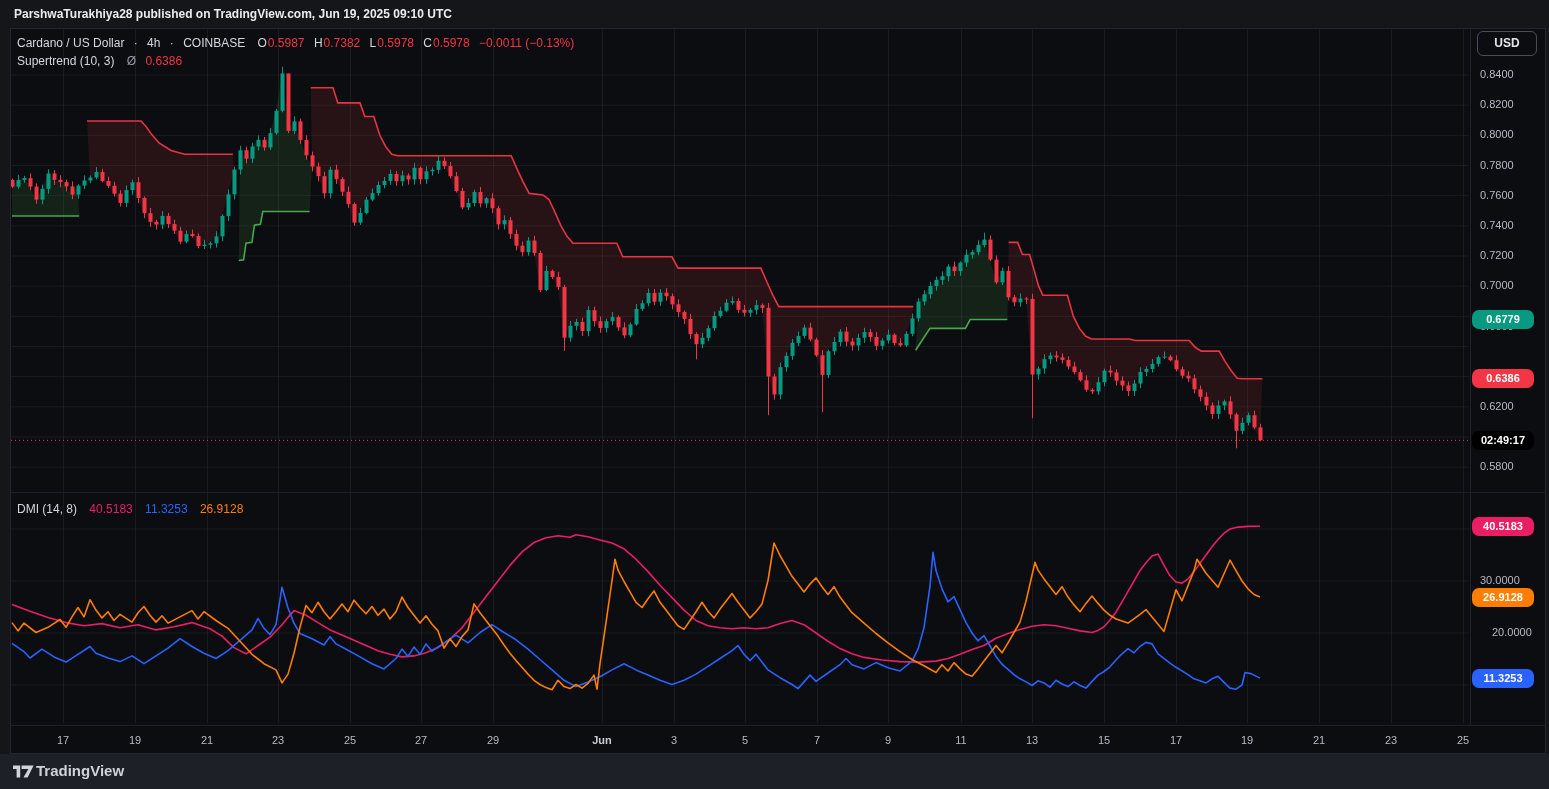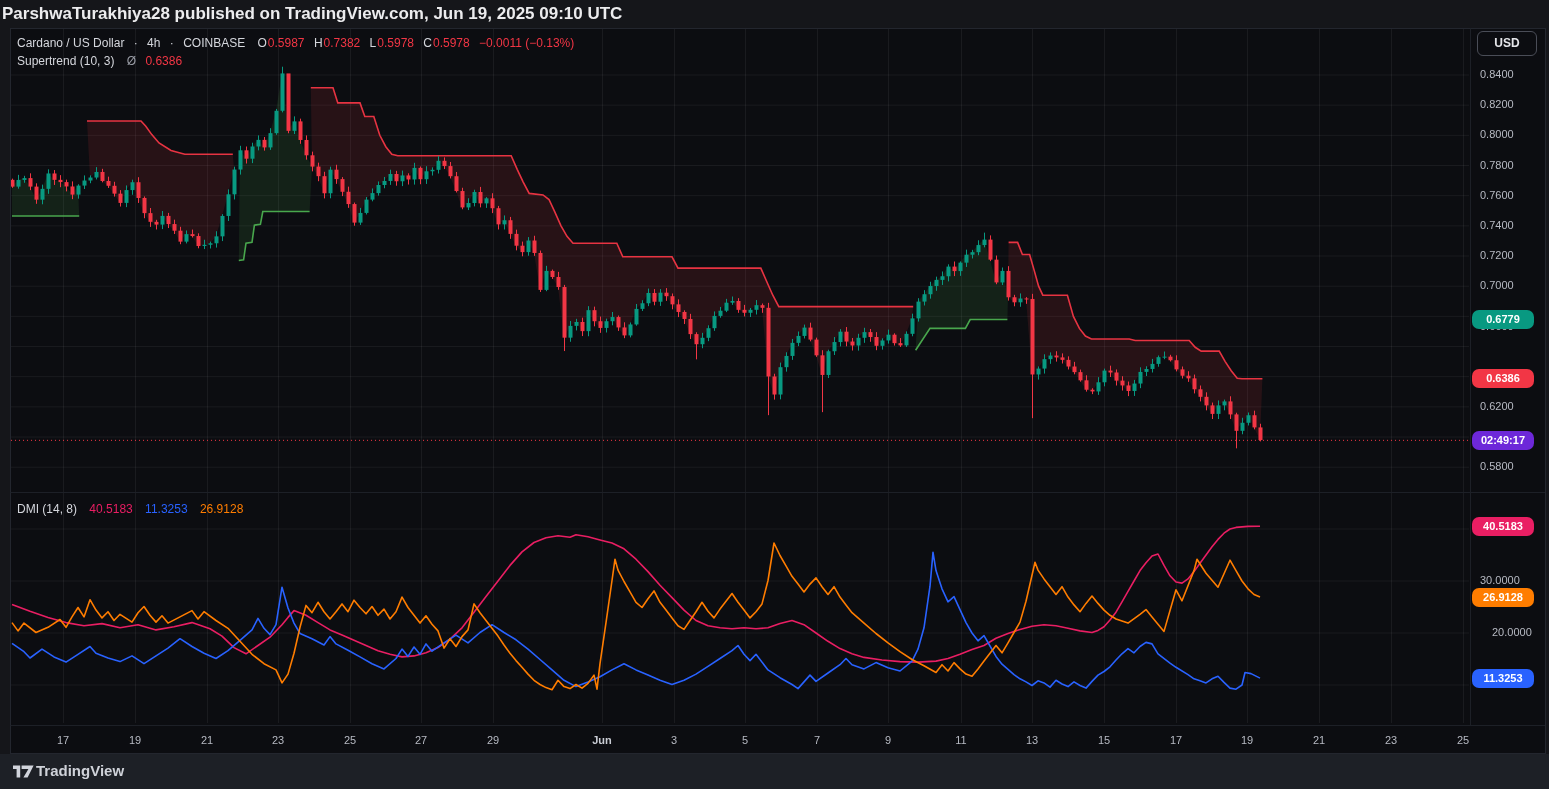--- a/index.html
+++ b/index.html
@@ -1,21 +1,21 @@
 <!DOCTYPE html>
 <html><head>
 <meta charset="utf-8">
 <style>
   html,body{margin:0;padding:0;background:#15161a;}
   #app{position:relative;width:1549px;height:789px;overflow:hidden;background:#15161a;
        font-family:"Liberation Sans","DejaVu Sans",sans-serif;color:#d5d7dd;}
   #chart-bg{position:absolute;left:10px;top:28px;width:1535px;height:726px;background:#0c0d11;}
   #chart-svg{position:absolute;left:0;top:0;}
   #header{position:absolute;left:0;top:0;width:100%;height:28px;line-height:28px;
-          padding-left:2px;font-size:17px;font-weight:700;color:#ececee;box-sizing:border-box;}
+          padding-left:14px;font-size:12px;font-weight:700;color:#ececee;box-sizing:border-box;}
   .legend{position:absolute;left:17px;font-size:12px;white-space:nowrap;z-index:5;}
   .legend span{vertical-align:middle;}
   .lg-gap{margin-left:6px;}
   .lg-gap2{margin-left:9px;}
   .vred{color:#f23645;}
   .vpink{color:#e91e63;}
   .vblue{color:#2962ff;}
   .vorange{color:#ff7d00;}
   .ltr{color:#d5d7dd;margin-right:1px;}
   .tick{position:absolute;left:1480px;font-size:11px;color:#b7bac3;z-index:2;}
@@ -597,17 +597,17 @@
     <div class="time-tick" style="left: 939px;">11</div>
     <div class="time-tick" style="left: 1010px;">13</div>
     <div class="time-tick" style="left: 1082px;">15</div>
     <div class="time-tick" style="left: 1154px;">17</div>
     <div class="time-tick" style="left: 1225px;">19</div>
     <div class="time-tick" style="left: 1297px;">21</div>
     <div class="time-tick" style="left: 1369px;">23</div>
     <div class="time-tick" style="left: 1441px;">25</div>
     <div class="badge" style="top: 310.028px; background: rgb(8, 153, 129);">0.6779</div>
     <div class="badge" style="top: 369.312px; background: rgb(242, 54, 69);">0.6386</div>
-    <div class="badge" style="top: 430.859px; background: #6d28d9;">02:49:17</div>
+    <div class="badge" style="top: 430.859px; background: #000000;">02:49:17</div>
     <div class="badge" style="top: 516.805px; background: rgb(233, 30, 99);">40.5183</div>
     <div class="badge" style="top: 587.553px; background: rgb(255, 125, 0);">26.9128</div>
     <div class="badge" style="top: 668.608px; background: rgb(41, 98, 255);">11.3253</div>
   </div>
 
 </body></html>

